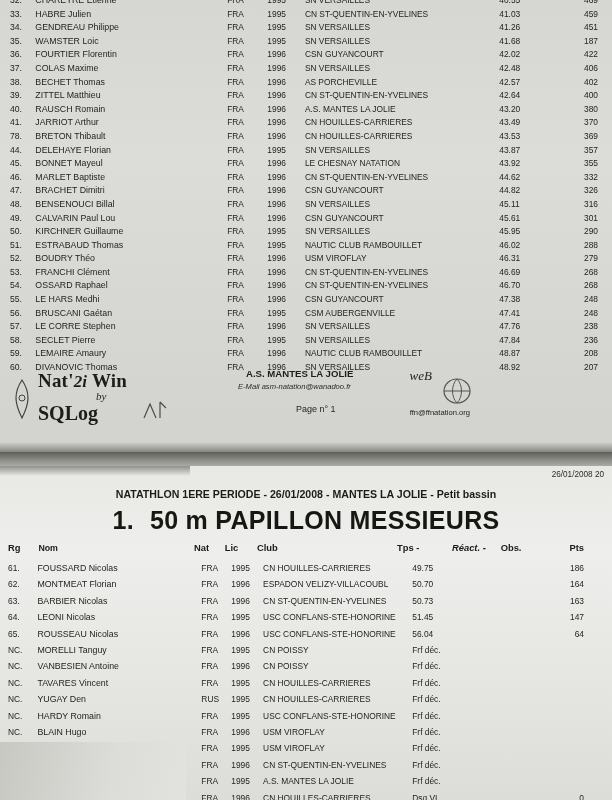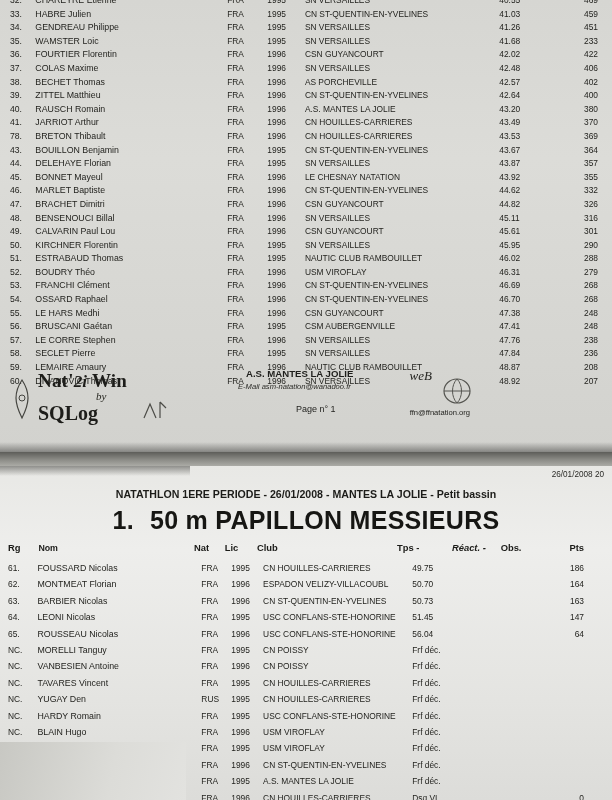--- a/index.html
+++ b/index.html
@@ -303,21 +303,21 @@
           <td class="c-tps">41.26</td>
           <td class="c-pts">451</td>
         </tr>
         <tr>
           <td class="c-rank">35.</td>
           <td class="c-name">WAMSTER Loic</td>
           <td class="c-nat">FRA</td>
           <td class="c-lic">1995</td>
           <td class="c-club">SN VERSAILLES</td>
           <td class="c-tps">41.68</td>
-          <td class="c-pts">233</td>
+          <td class="c-pts">187</td>
         </tr>
         <tr>
           <td class="c-rank">36.</td>
           <td class="c-name">FOURTIER Florentin</td>
           <td class="c-nat">FRA</td>
           <td class="c-lic">1996</td>
           <td class="c-club">CSN GUYANCOURT</td>
           <td class="c-tps">42.02</td>
           <td class="c-pts">422</td>
         </tr>
@@ -369,29 +369,20 @@
         <tr>
           <td class="c-rank">78.</td>
           <td class="c-name">BRETON Thibault</td>
           <td class="c-nat">FRA</td>
           <td class="c-lic">1996</td>
           <td class="c-club">CN HOUILLES-CARRIERES</td>
           <td class="c-tps">43.53</td>
           <td class="c-pts">369</td>
         </tr>
         <tr>
-          <td class="c-rank">43.</td>
-          <td class="c-name">BOUILLON Benjamin</td>
-          <td class="c-nat">FRA</td>
-          <td class="c-lic">1995</td>
-          <td class="c-club">CN ST-QUENTIN-EN-YVELINES</td>
-          <td class="c-tps">43.67</td>
-          <td class="c-pts">364</td>
-        </tr>
-        <tr>
           <td class="c-rank">44.</td>
           <td class="c-name">DELEHAYE Florian</td>
           <td class="c-nat">FRA</td>
           <td class="c-lic">1995</td>
           <td class="c-club">SN VERSAILLES</td>
           <td class="c-tps">43.87</td>
           <td class="c-pts">357</td>
         </tr>
         <tr>
           <td class="c-rank">45.</td>
@@ -433,21 +424,21 @@
           <td class="c-rank">49.</td>
           <td class="c-name">CALVARIN Paul Lou</td>
           <td class="c-nat">FRA</td>
           <td class="c-lic">1996</td>
           <td class="c-club">CSN GUYANCOURT</td>
           <td class="c-tps">45.61</td>
           <td class="c-pts">301</td>
         </tr>
         <tr>
           <td class="c-rank">50.</td>
-          <td class="c-name">KIRCHNER Florentin</td>
+          <td class="c-name">KIRCHNER Guillaume</td>
           <td class="c-nat">FRA</td>
           <td class="c-lic">1995</td>
           <td class="c-club">SN VERSAILLES</td>
           <td class="c-tps">45.95</td>
           <td class="c-pts">290</td>
         </tr>
         <tr>
           <td class="c-rank">51.</td>
           <td class="c-name">ESTRABAUD Thomas</td>
           <td class="c-nat">FRA</td>

